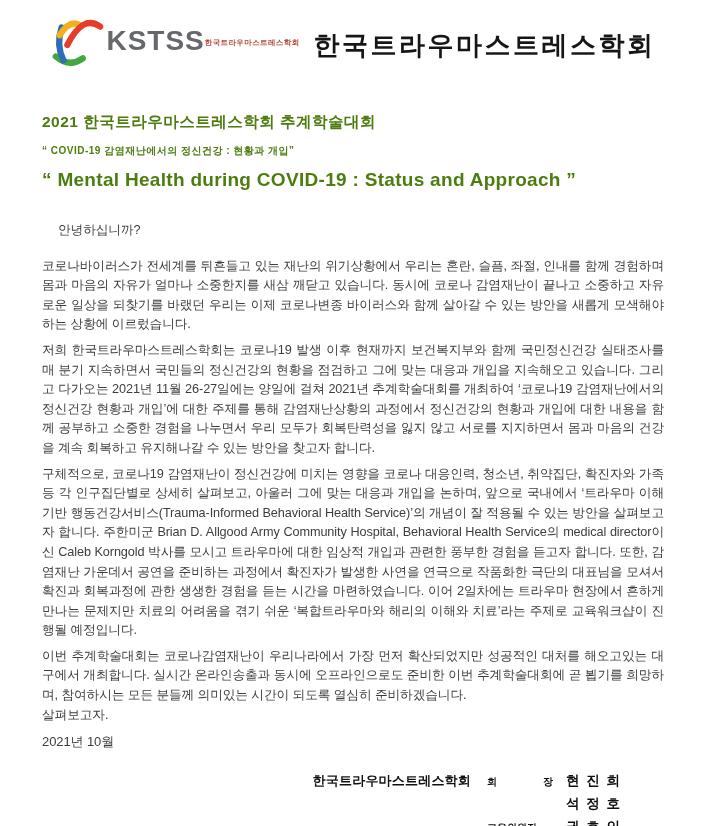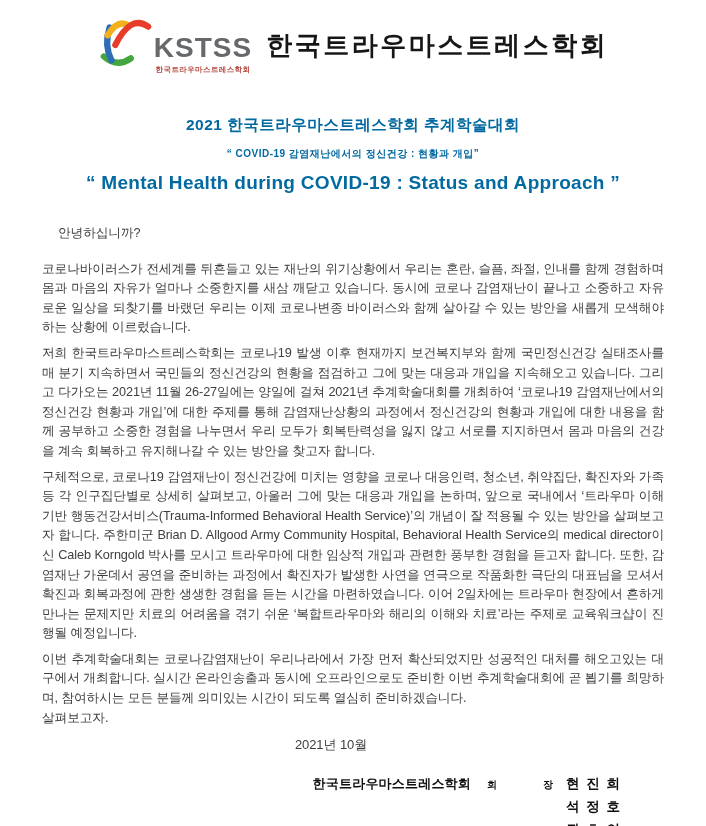--- a/index.html
+++ b/index.html
@@ -9,36 +9,36 @@
     box-sizing:border-box;
     background:#ffffff;
     padding:10px 42px 0 42px;
     font-family:"Liberation Sans","DejaVu Sans",sans-serif;
     overflow:hidden;
   }
   
   .header{display:flex;justify-content:center;align-items:flex-start;margin-top:2px;}
   .logo{display:flex;align-items:flex-start;}
   .logo-mark{width:54px;height:60px;flex:0 0 auto;}
-  .logo-text{margin-left:2px;margin-top:22px;display:flex;flex-direction:column;align-items:center;}
+  .logo-text{margin-left:2px;margin-top:15px;display:flex;flex-direction:row;align-items:center;}
   .logo-acronym{font-size:28px;font-weight:bold;line-height:1;letter-spacing:1px;}
   .logo-subtext{font-size:7.5px;font-weight:bold;letter-spacing:0.4px;margin-top:3px;white-space:nowrap;}
   .org-name{font-size:26px;font-weight:bold;color:#161616;margin-left:14px;margin-top:16px;letter-spacing:2.5px;white-space:nowrap;}
   
-  .title-block{margin-top:40px;text-align:center;font-weight:bold;color:#0369a1;}
+  .title-block{margin-top:40px;font-weight:bold;color:#4d7c0f;}
   .title-line1{font-size:15.5px;letter-spacing:0.5px;}
   .title-line2{font-size:10px;margin-top:11px;letter-spacing:0.5px;}
   .title-line3{font-size:19px;margin-top:11px;letter-spacing:0.3px;}
   
   .body-text{margin-top:30px;font-size:12.7px;line-height:19.6px;color:#3d3d3d;text-align:justify;letter-spacing:-0.1px;}
   .greeting{margin:16px;}
   .para{margin:0 0 6px 0;text-justify:inter-word;}
   .para.last{margin-bottom:0;}
   .closing{margin:0;}
-  .date{ text-align:center;padding-right:44px;margin-top:7px;font-size:13px;color:#3d3d3d;}
+  .date{ text-align:left;padding-right:44px;margin-top:7px;font-size:13px;color:#3d3d3d;}
   
   .signature{margin-top:20px;font-weight:bold;color:#101010;}
   .sig-row{display:flex;justify-content:flex-end;align-items:baseline;padding-right:44px;margin-bottom:5px;}
   .sig-org{font-size:13px;letter-spacing:0.2px;margin-right:16px;white-space:nowrap;}
   .sig-role{width:66px;font-size:10px;text-align:justify;text-align-last:justify;margin-right:13px;}
   .sig-name{width:54px;font-size:13.5px;text-align:justify;text-align-last:justify;white-space:nowrap;}
 </style>
 </head>
 <body>
 

